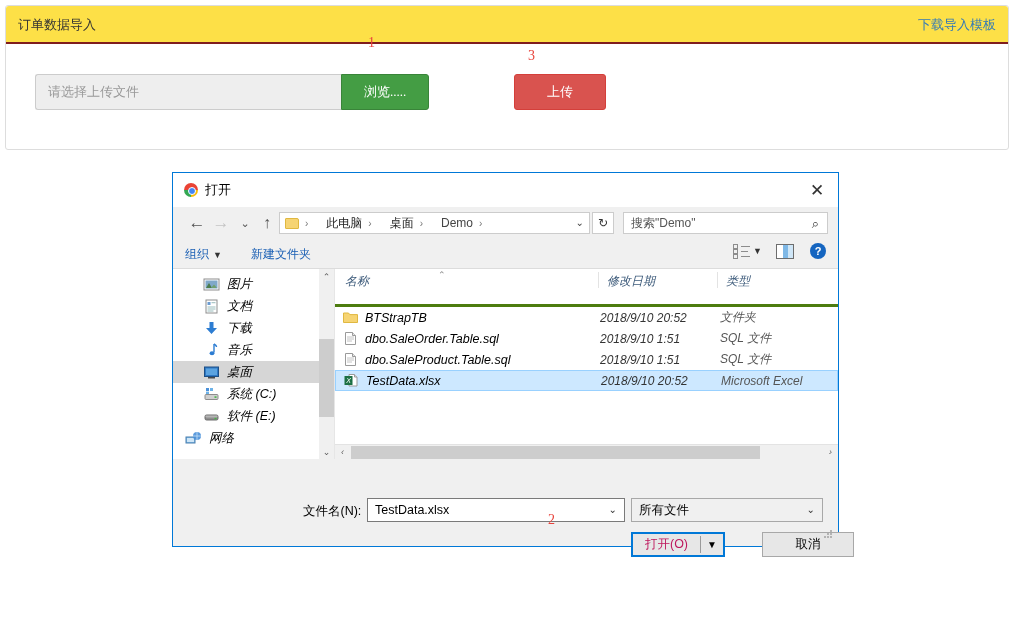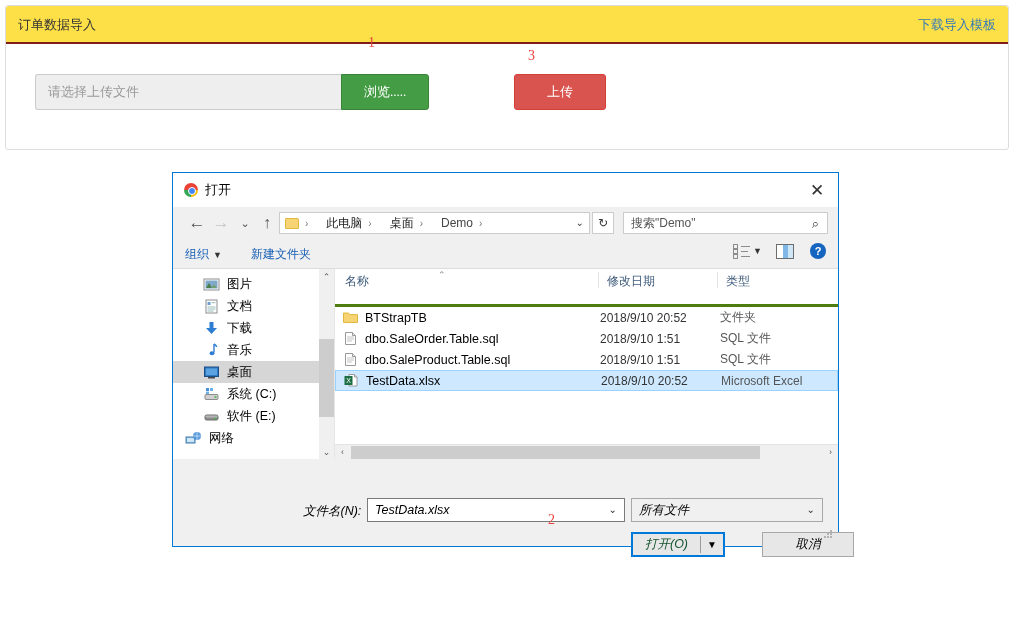--- a/index.html
+++ b/index.html
@@ -124,21 +124,21 @@
   .view-caret { font-size:9px; color:#333; margin-right:14px; cursor:pointer; }
   .ico-pane { width:18px; height:15px; border:1px solid #6d6d6d; display:flex; margin-right:16px; cursor:pointer; }
   .ico-pane i { display:block; height:100%; }
   .ico-help {
     width:16px; height:16px; border-radius:50%; background:#1565c0; color:#fff;
     font-size:11px; font-weight:bold; display:flex; align-items:center; justify-content:center;
     margin-right:12px; cursor:pointer;
   }
 
   
-  .content { position:absolute; left:0; top:96px; width:100%; height:190px; display:flex; }
+  .content { position:absolute; left:0; top:96px; width:100%; height:190px; display:flex;font-style:italic; }
   .sidebar {
     width:162px; background:#ffffff; border-right:1px solid #e6e6e6; position:relative; overflow:hidden;
   }
   .tree { padding-top:4px; }
   .tree-item {
     height:22px; display:flex; align-items:center; padding-left:30px; font-size:12.5px; color:#000;
     cursor:pointer;
   }
   .tree-item.sel { background:#d6d6d6; }
   .tree-item.root { padding-left:12px; }
@@ -166,39 +166,39 @@
   .hscroll {
     position:absolute; left:0; bottom:0; width:100%; height:15px; background:#f0f0f0;
     border-top:1px solid #e3e3e3; display:flex; align-items:center;
   }
   .h-arrow { width:15px; height:15px; display:flex; align-items:center; justify-content:center;
              font-size:9px; color:#5a5a5a; cursor:pointer; }
   .h-arrow.right { margin-left:auto; }
   .h-thumb { height:13px; width:409px; background:#cdcdcd; margin-left:1px; cursor:pointer; }
 
   
-  .footer { position:absolute; left:0; top:286px; width:100%; height:84px; background:#f0f0f0;font-style:italic; }
+  .footer { position:absolute; left:0; top:286px; width:100%; height:84px; background:#f0f0f0; }
   .fn-label { position:absolute; left:130px; top:44px; font-size:12.5px; color:#000; }
   .fn-input {
     position:absolute; left:194px; top:39px; width:258px; height:24px;
     background:#fff; border:1px solid #7a7a7a; display:flex; align-items:center;
   }
   .fn-value { font-size:12.5px; color:#000; margin-left:7px; }
   .fn-caret { position:absolute; right:7px; top:5px; font-size:10px; color:#333; cursor:pointer; }
   .ft-select {
     position:absolute; left:458px; top:39px; width:192px; height:24px;
     background:#f0f0f0; border:1px solid #a8a8a8; display:flex; align-items:center;
   }
   .ft-value { font-size:12.5px; color:#000; margin-left:7px; }
 
   .open-btn {
     position:absolute; left:458px; top:73px; width:94px; height:25px;
     border:2px solid #0078d7; background:#e7e7e7; display:flex; align-items:center;
   }
-  .open-label { flex:1; text-align:center; font-size:12.5px; color:#14532d; }
+  .open-label { flex:1; text-align:center; font-size:12.5px; color:#be185d; }
   .open-div { width:1px; height:17px; background:#9a9a9a; }
   .open-caret { width:22px; text-align:center; font-size:10px; color:#000; }
   .cancel-btn {
     position:absolute; left:565px; top:73px; width:92px; height:25px;
     border:1px solid #a8a8a8; background:#e7e7e7;
     display:flex; align-items:center; justify-content:center; font-size:12.5px; color:#000;margin-left:24px;
   }
   .grip { position:absolute; right:4px; bottom:3px; width:10px; height:10px; }
   .grip i { position:absolute; width:2px; height:2px; background:#b3b3b3; }
 </style>

